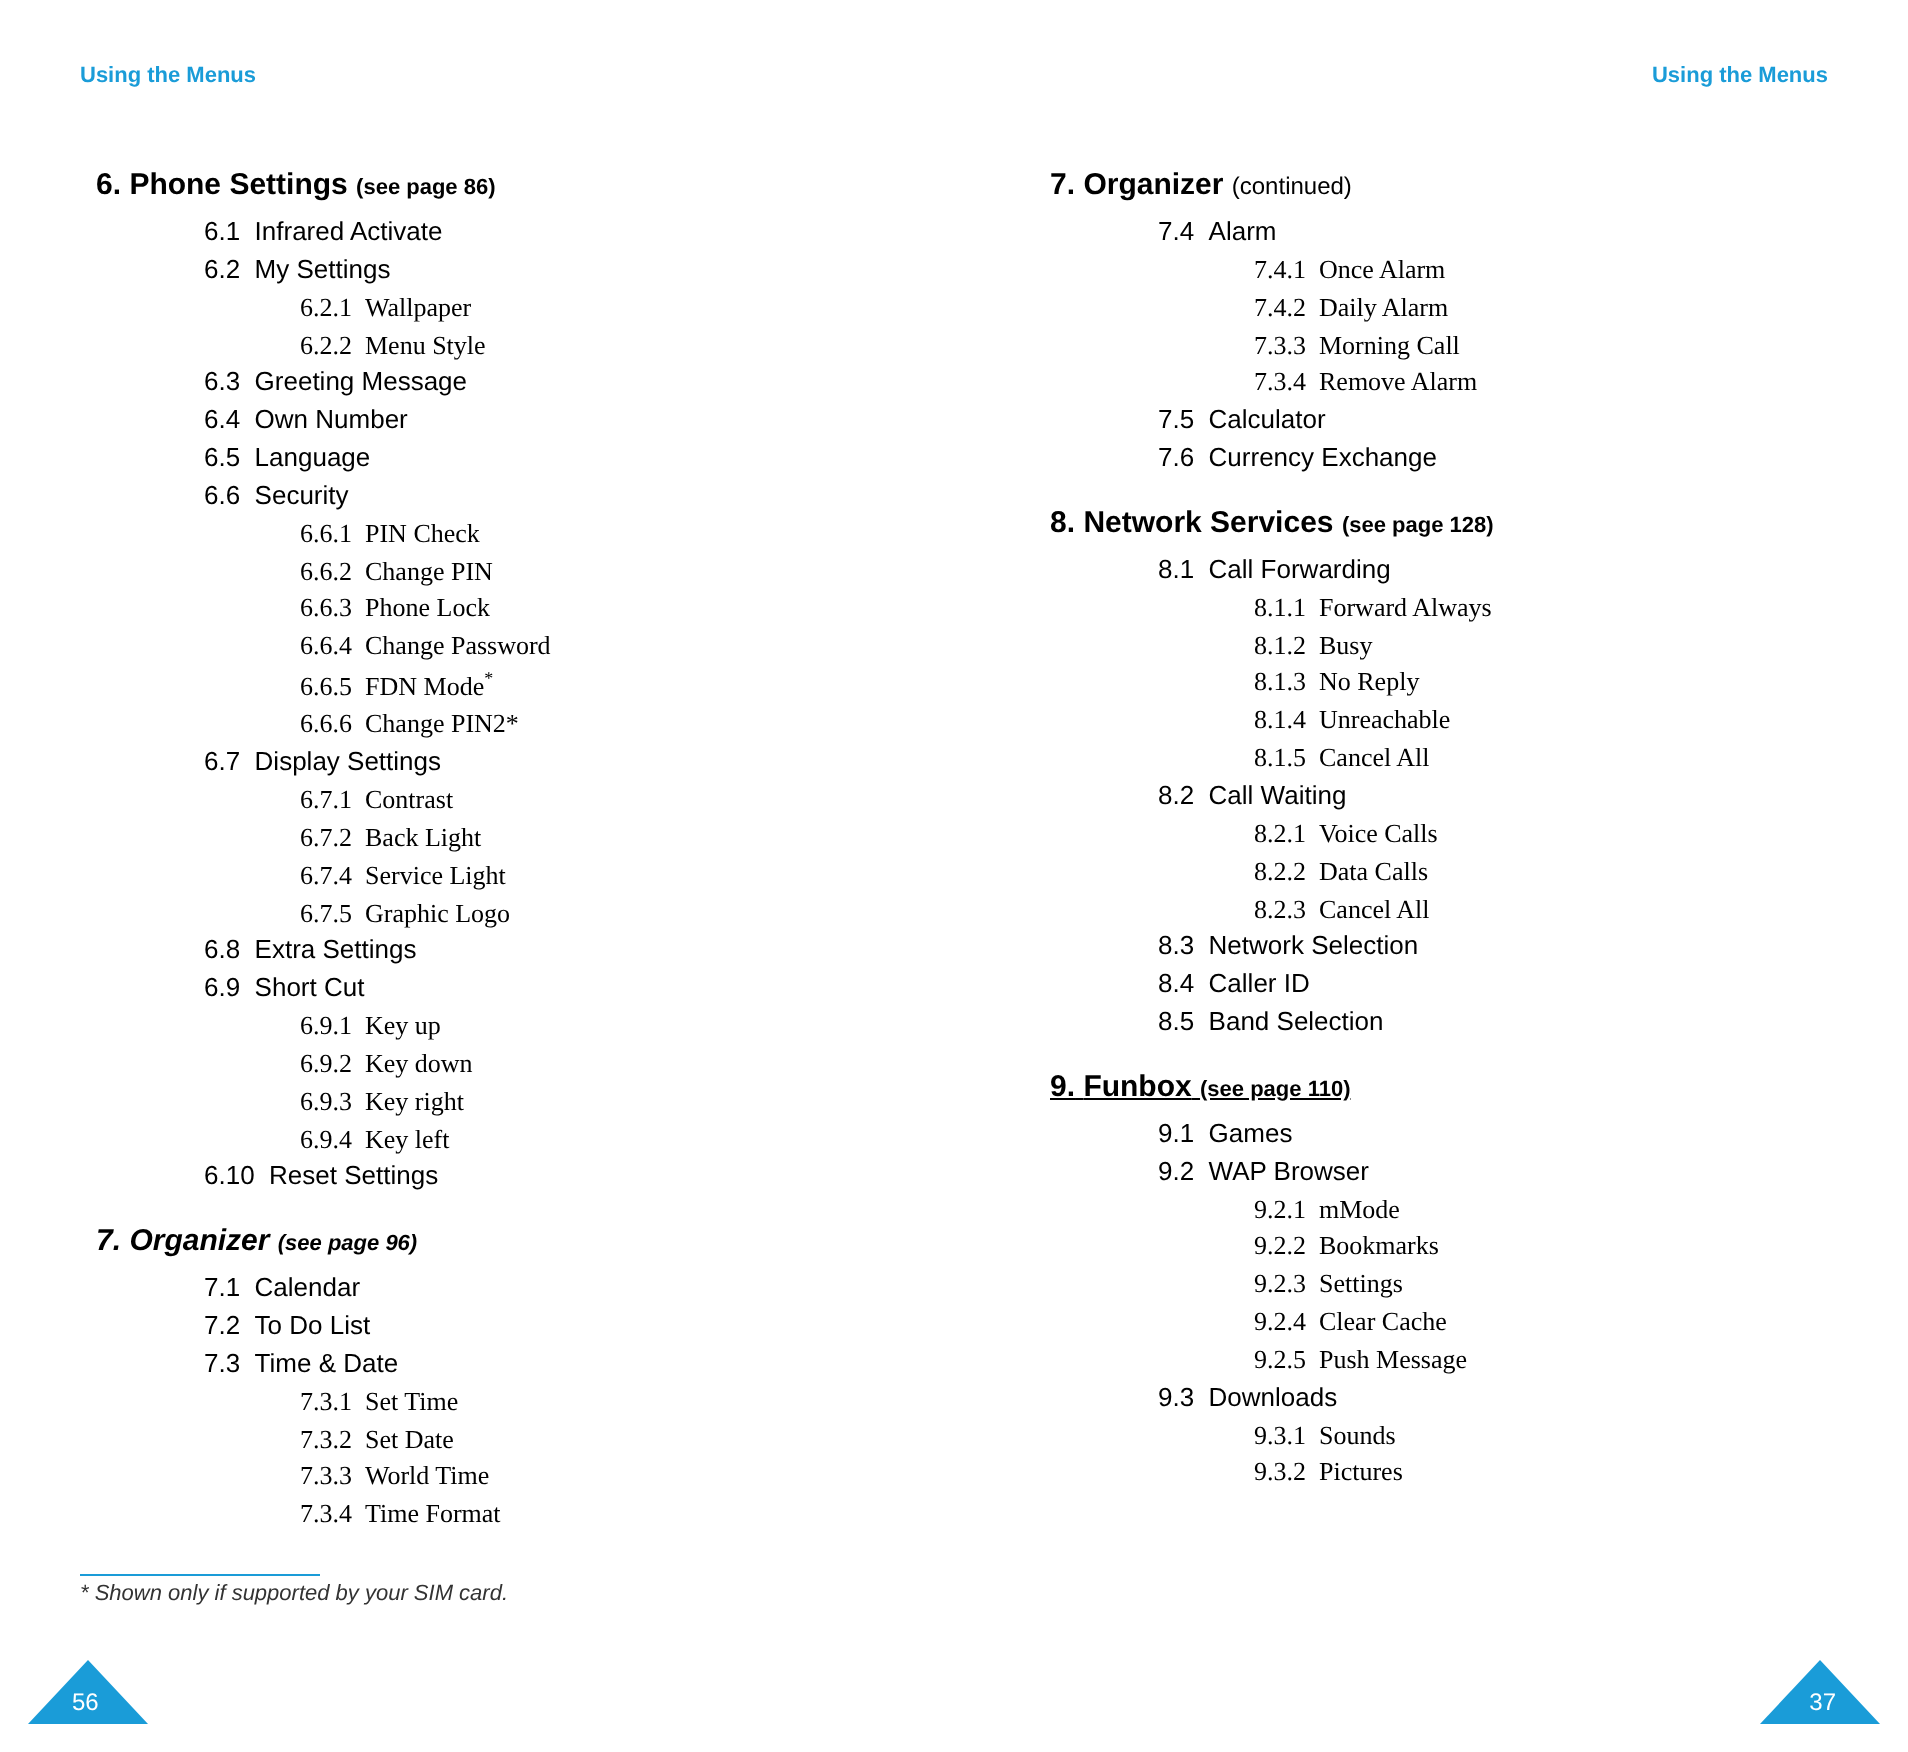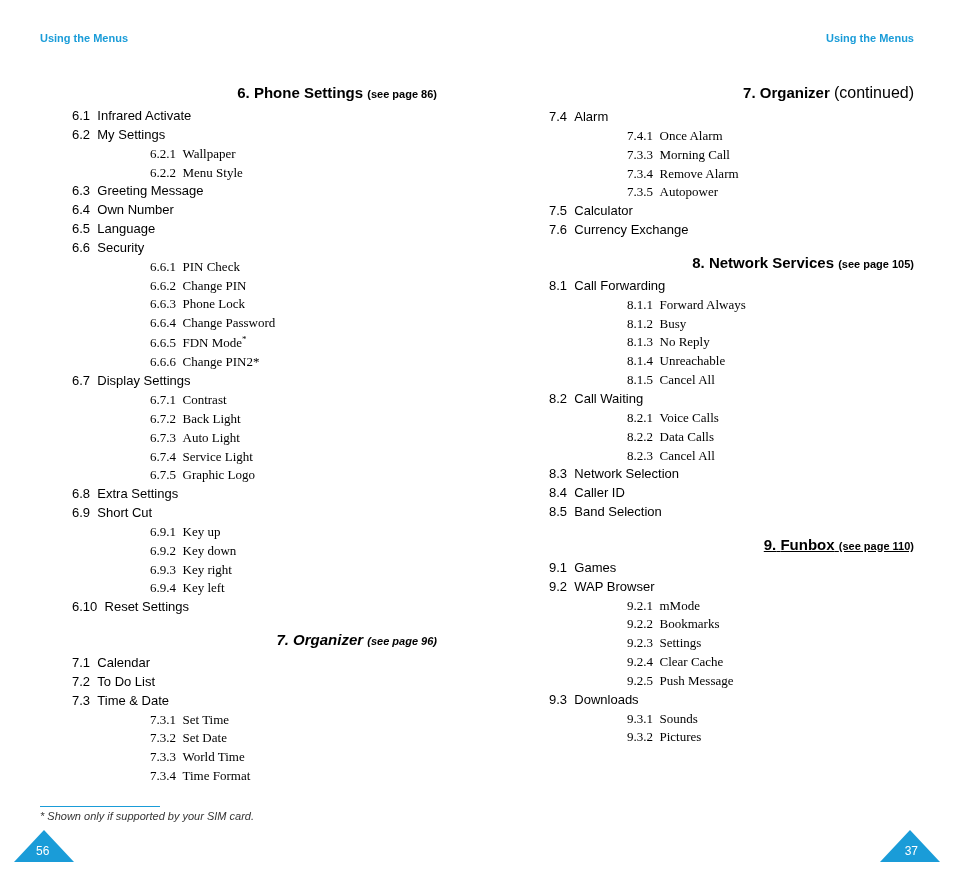--- a/index.html
+++ b/index.html
@@ -28,31 +28,30 @@
       margin-bottom: 40px;
     }
     .page-left .header { text-align: left; }
     .page-right .header { text-align: right; }
     .section-title {
       font-weight: bold;
       font-size: 15px;
       margin-top: 8px;
       margin-bottom: 6px;
       margin-left: 8px;
-      text-align: right;
     }
     .section-title .ref {
       font-weight: bold;
       font-size: 11px;
     }
     .section-title .cont {
       font-weight: normal;
-      font-size: 16px;
-    }
-    .l1 { margin-left: 32px; line-height: 1.45; }
+      font-size: 12px;
+    }
+    .l1 { margin-left: 62px; line-height: 1.45; }
     .l2 { margin-left: 110px; line-height: 1.45; font-family: Liberation Serif, serif; }
     .footnote-rule {
       border: none;
       border-top: 1px solid #1a9cd8;
       width: 120px;
       margin-top: 20px;
       margin-bottom: 3px;
       margin-left: 0;
     }
     .footnote {
@@ -112,21 +111,20 @@
         <div class="l1">6.6&nbsp;&nbsp;Security</div>
         <div class="l2">6.6.1&nbsp;&nbsp;PIN Check</div>
         <div class="l2">6.6.2&nbsp;&nbsp;Change PIN</div>
         <div class="l2">6.6.3&nbsp;&nbsp;Phone Lock</div>
         <div class="l2">6.6.4&nbsp;&nbsp;Change Password</div>
         <div class="l2">6.6.5&nbsp;&nbsp;FDN Mode<sup>*</sup></div>
         <div class="l2">6.6.6&nbsp;&nbsp;Change PIN2*</div>
         <div class="l1">6.7&nbsp;&nbsp;Display Settings</div>
         <div class="l2">6.7.1&nbsp;&nbsp;Contrast</div>
         <div class="l2">6.7.2&nbsp;&nbsp;Back Light</div>
-        <div class="l2">6.7.3&nbsp;&nbsp;Auto Light</div>
         <div class="l2">6.7.4&nbsp;&nbsp;Service Light</div>
         <div class="l2">6.7.5&nbsp;&nbsp;Graphic Logo</div>
         <div class="l1">6.8&nbsp;&nbsp;Extra Settings</div>
         <div class="l1">6.9&nbsp;&nbsp;Short Cut</div>
         <div class="l2">6.9.1&nbsp;&nbsp;Key up</div>
         <div class="l2">6.9.2&nbsp;&nbsp;Key down</div>
         <div class="l2">6.9.3&nbsp;&nbsp;Key right</div>
         <div class="l2">6.9.4&nbsp;&nbsp;Key left</div>
         <div class="l1">6.10&nbsp;&nbsp;Reset Settings</div>
       </div>
@@ -161,33 +159,33 @@
 
   <div>
     <div class="section-title">
       <span>7.</span>
       <span>Organizer</span>
       <span class="cont">(continued)</span>
     </div>
     <div>
         <div class="l1">7.4&nbsp;&nbsp;Alarm</div>
         <div class="l2">7.4.1&nbsp;&nbsp;Once Alarm</div>
+        <div class="l2">7.4.2&nbsp;&nbsp;Daily Alarm</div>
         <div class="l2">7.3.3&nbsp;&nbsp;Morning Call</div>
         <div class="l2">7.3.4&nbsp;&nbsp;Remove Alarm</div>
-        <div class="l2">7.3.5&nbsp;&nbsp;Autopower</div>
         <div class="l1">7.5&nbsp;&nbsp;Calculator</div>
         <div class="l1">7.6&nbsp;&nbsp;Currency Exchange</div>
       </div>
   </div>
 
   <div>
     <div class="section-title" style="margin-top:14px;">
       <span>8.</span>
       <span>Network Services</span>
-      <span class="ref">(see page 105)</span>
+      <span class="ref">(see page 128)</span>
     </div>
     <div>
         <div class="l1">8.1&nbsp;&nbsp;Call Forwarding</div>
         <div class="l2">8.1.1&nbsp;&nbsp;Forward Always</div>
         <div class="l2">8.1.2&nbsp;&nbsp;Busy</div>
         <div class="l2">8.1.3&nbsp;&nbsp;No Reply</div>
         <div class="l2">8.1.4&nbsp;&nbsp;Unreachable</div>
         <div class="l2">8.1.5&nbsp;&nbsp;Cancel All</div>
         <div class="l1">8.2&nbsp;&nbsp;Call Waiting</div>
         <div class="l2">8.2.1&nbsp;&nbsp;Voice Calls</div>

